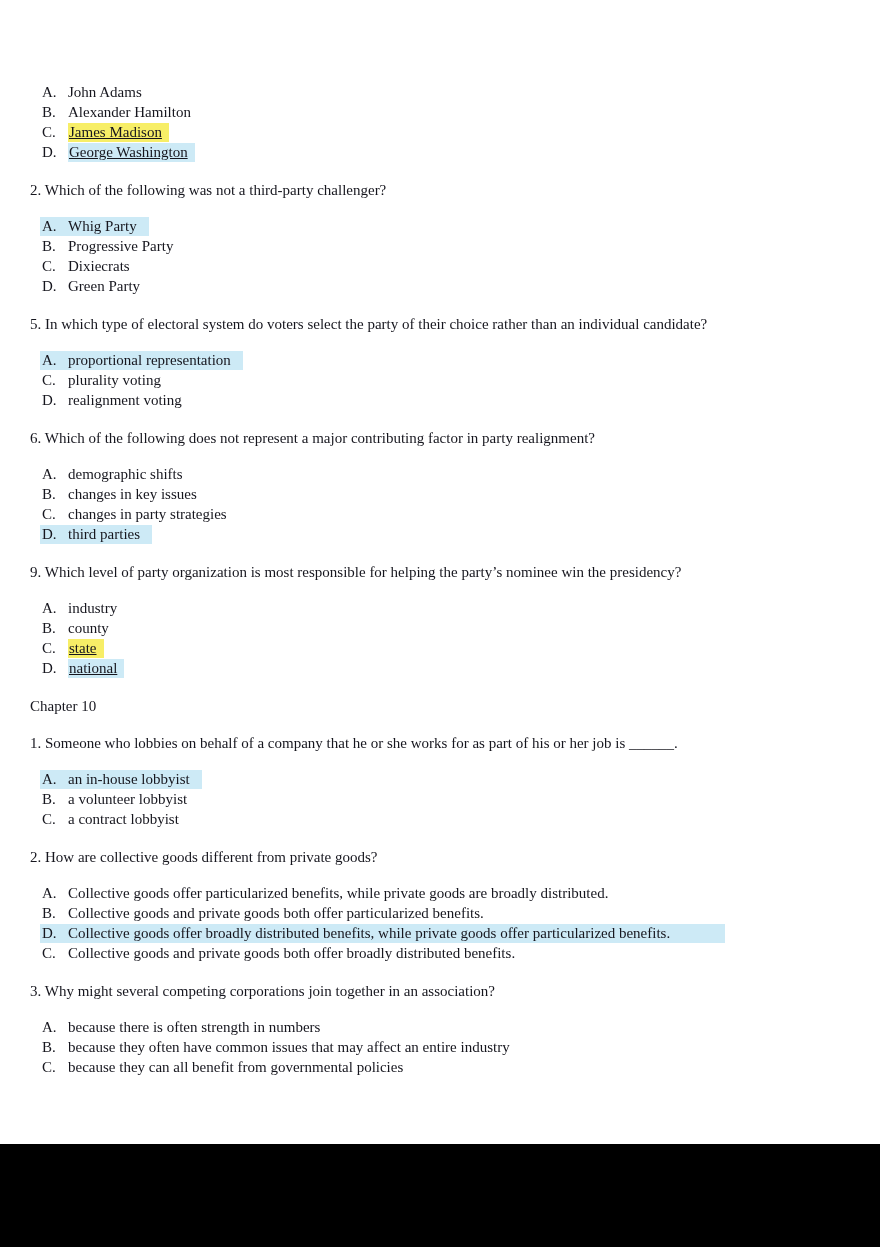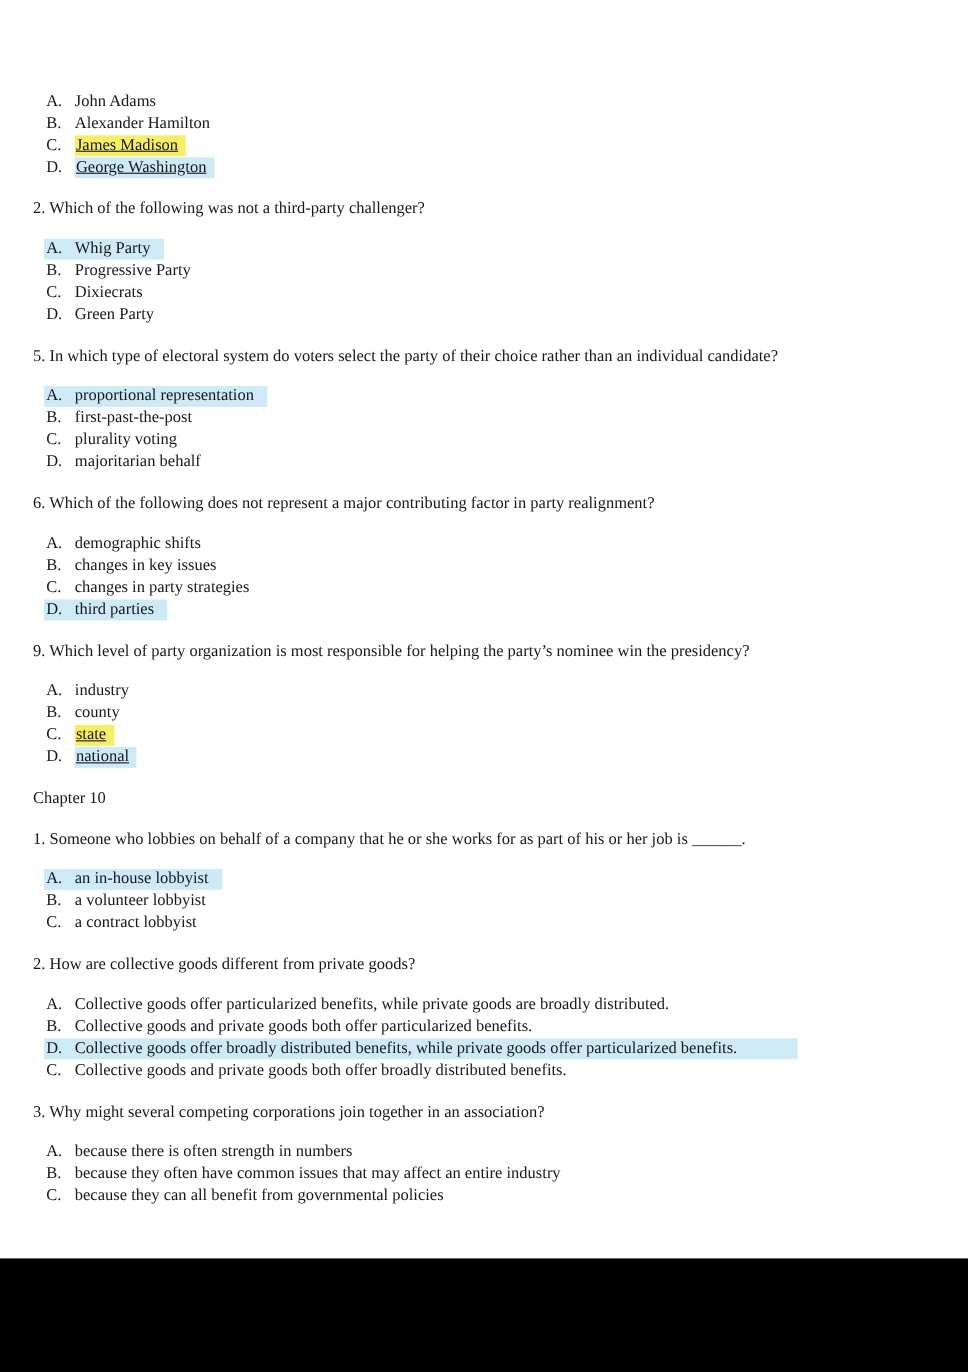--- a/index.html
+++ b/index.html
@@ -53,23 +53,22 @@
       <p class="question">2. Which of the following was not a third-party challenger?</p>
       <div class="options">
         <div class="option-row"><span class="hl hl-blue"><span class="opt-letter">A.</span><span class="opt-text">Whig Party</span></span></div>
         <div class="option-row"><span class="opt-letter">B.</span><span class="opt-text">Progressive Party</span></div>
         <div class="option-row"><span class="opt-letter">C.</span><span class="opt-text">Dixiecrats</span></div>
         <div class="option-row"><span class="opt-letter">D.</span><span class="opt-text">Green Party</span></div>
       </div>
       <p class="question">5. In which type of electoral system do voters select the party of their choice rather than an individual candidate?</p>
       <div class="options">
         <div class="option-row"><span class="hl hl-blue"><span class="opt-letter">A.</span><span class="opt-text">proportional representation</span></span></div>
-        <div class="option-row"><span class="opt-letter">B.</span><span class="opt-text">first-past-the-post</span></div>
         <div class="option-row"><span class="opt-letter">C.</span><span class="opt-text">plurality voting</span></div>
-        <div class="option-row"><span class="opt-letter">D.</span><span class="opt-text">majoritarian behalf</span></div>
+        <div class="option-row"><span class="opt-letter">D.</span><span class="opt-text">realignment voting</span></div>
       </div>
       <p class="question">6. Which of the following does not represent a major contributing factor in party realignment?</p>
       <div class="options">
         <div class="option-row"><span class="opt-letter">A.</span><span class="opt-text">demographic shifts</span></div>
         <div class="option-row"><span class="opt-letter">B.</span><span class="opt-text">changes in key issues</span></div>
         <div class="option-row"><span class="opt-letter">C.</span><span class="opt-text">changes in party strategies</span></div>
         <div class="option-row"><span class="hl hl-blue"><span class="opt-letter">D.</span><span class="opt-text">third parties</span></span></div>
       </div>
       <p class="question">9. Which level of party organization is most responsible for helping the party’s nominee win the presidency?</p>
       <div class="options">

